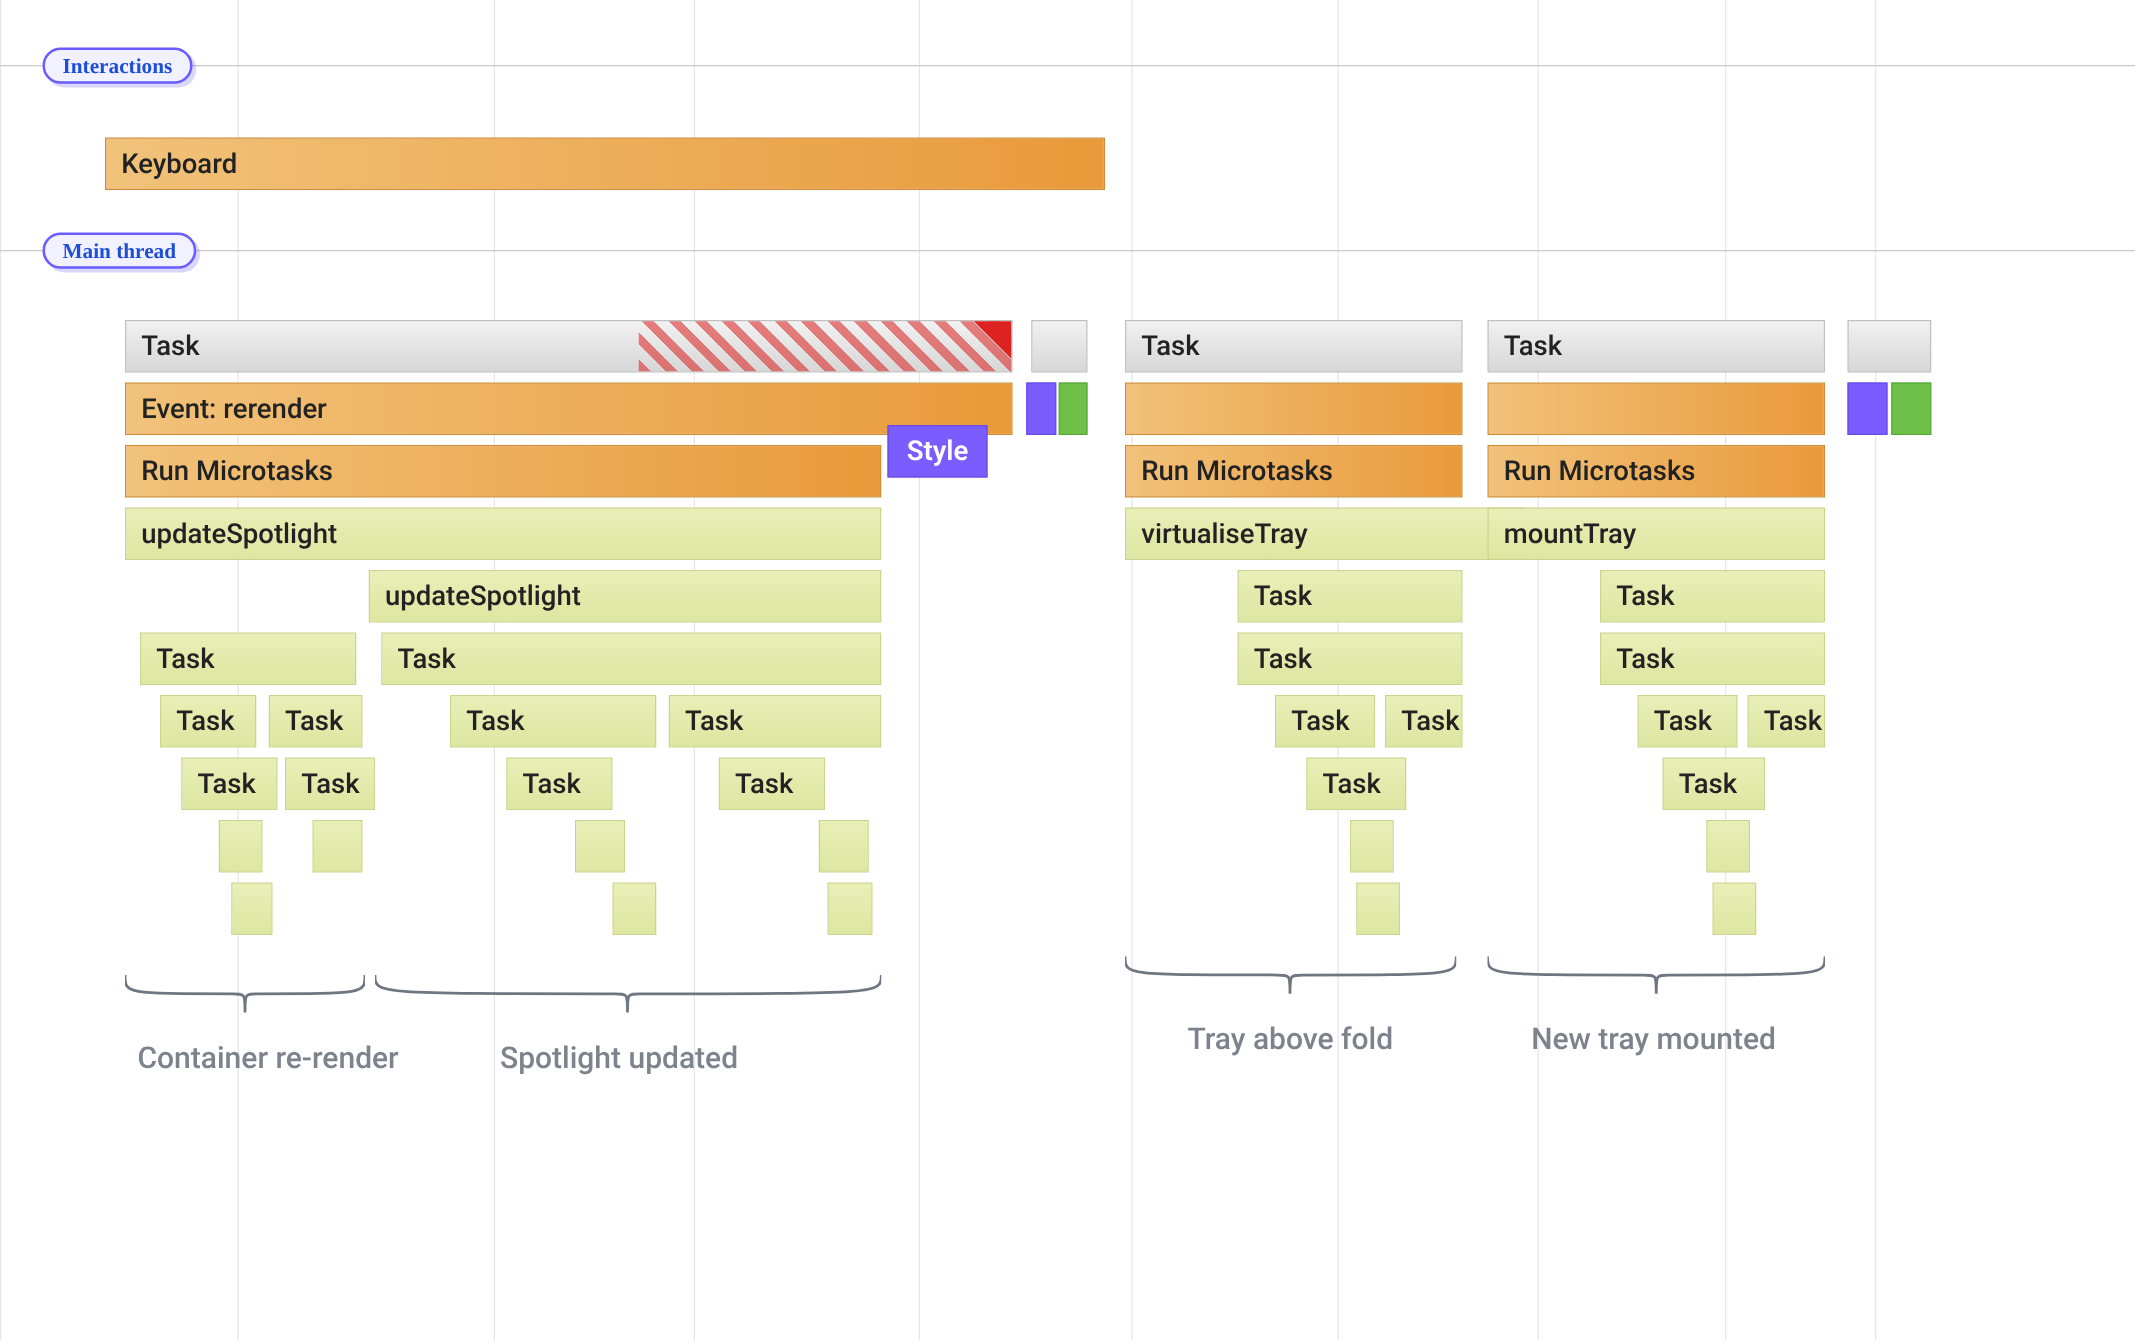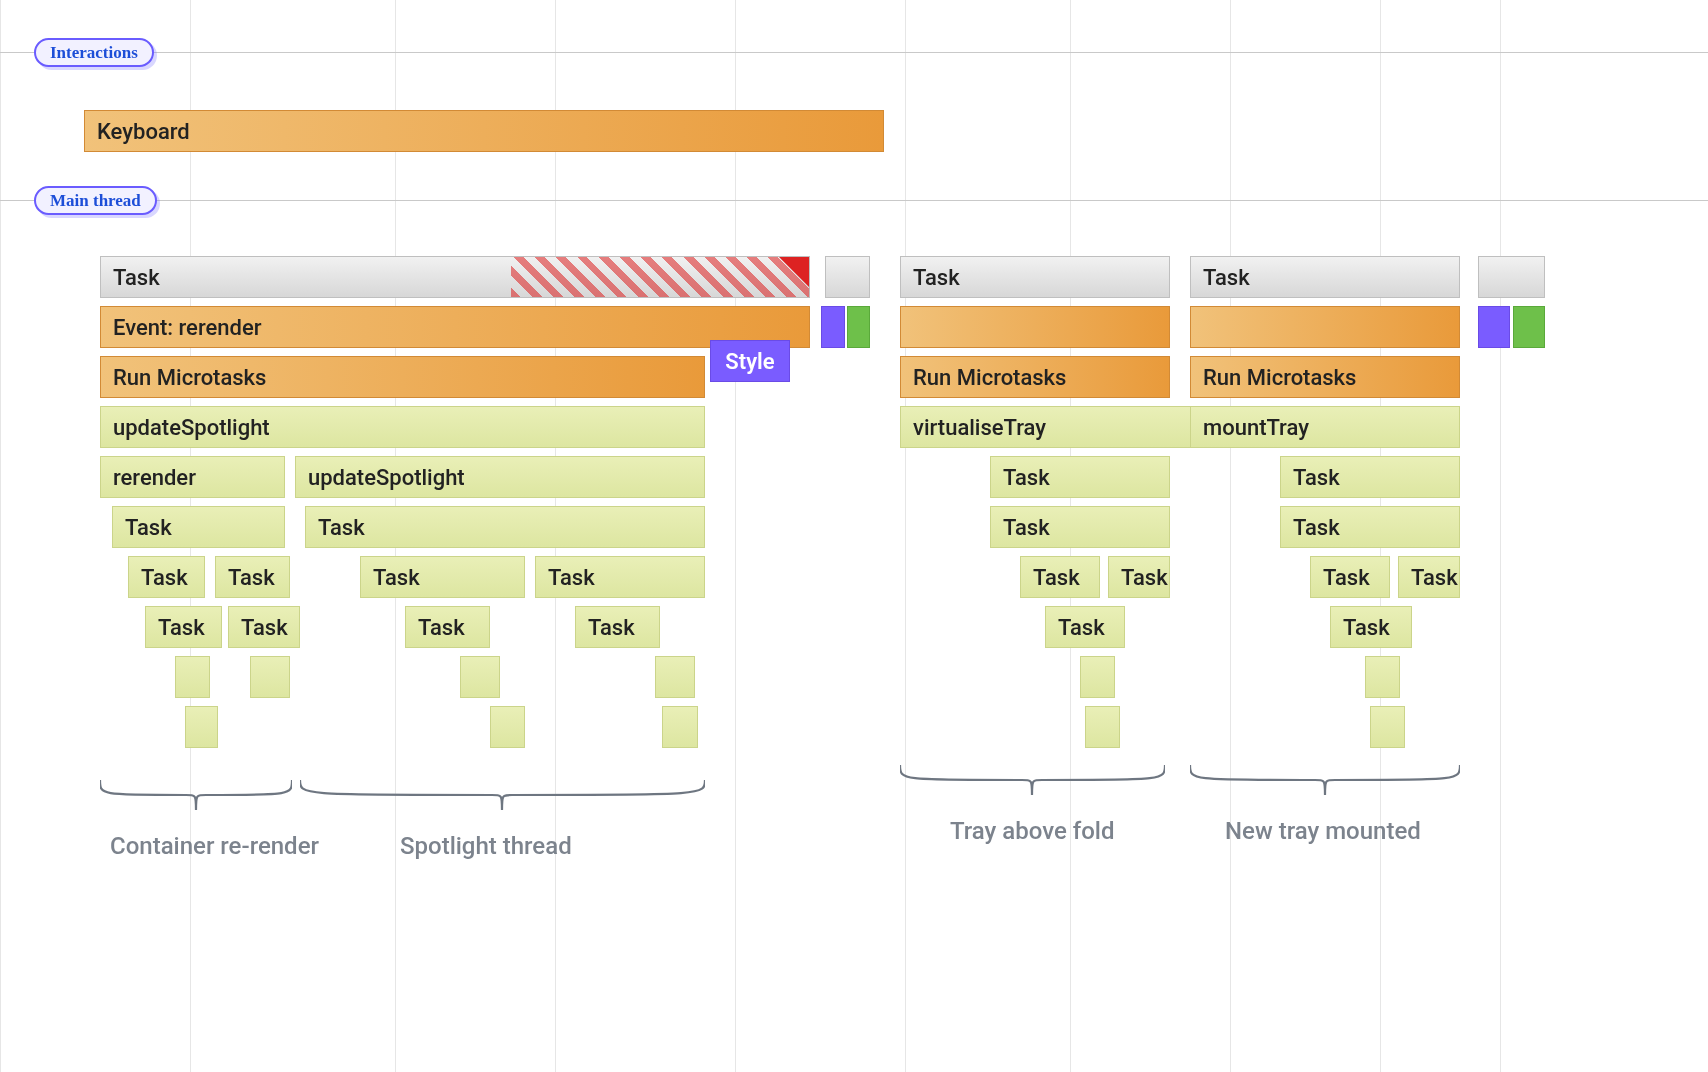--- a/index.html
+++ b/index.html
@@ -92,21 +92,20 @@
 
   <div class="bar orange" style="top:306px; left:100px; width:710px">Event: rerender</div>
   <div class="bar purple no-label" style="top:306px; left:821px; width:24px"></div>
   <div class="bar green no-label" style="top:306px; left:847px; width:23px"></div>
 
   <div class="bar orange" style="top:356px; left:100px; width:605px">Run Microtasks</div>
   <div class="bar purple" style="top:340px; left:710px; width:80px">Style</div>
 
   <div class="bar olive" style="top:406px; left:100px; width:605px">updateSpotlight</div>
 
-  <div class="bar olive" style="top:456px; left:100px; width:185px">rerender</div>
   <div class="bar olive" style="top:456px; left:295px; width:410px">updateSpotlight</div>
 
   <div class="bar olive" style="top:506px; left:112px; width:173px">Task</div>
   <div class="bar olive" style="top:506px; left:305px; width:400px">Task</div>
 
   <div class="bar olive" style="top:556px; left:128px; width:77px">Task</div>
   <div class="bar olive" style="top:556px; left:215px; width:75px">Task</div>
   <div class="bar olive" style="top:556px; left:360px; width:165px">Task</div>
   <div class="bar olive" style="top:556px; left:535px; width:170px">Task</div>
 
@@ -160,17 +159,17 @@
     <path d="M0 0 C0 15 0 15 192 15 C202 15 202 15 202 30 C202 15 202 15 212 15 C405 15 405 15 405 0"></path>
   </svg>
   <svg class="brace" style="top:765px; left:900px" width="265" height="40">
     <path d="M0 0 C0 15 0 15 122 15 C132 15 132 15 132 30 C132 15 132 15 142 15 C265 15 265 15 265 0"></path>
   </svg>
   <svg class="brace" style="top:765px; left:1190px" width="270" height="40">
     <path d="M0 0 C0 15 0 15 125 15 C135 15 135 15 135 30 C135 15 135 15 145 15 C270 15 270 15 270 0"></path>
   </svg>
 
   <div class="anno" style="top:832px; left:110px">Container re-render</div>
-  <div class="anno" style="top:832px; left:400px">Spotlight thread</div>
+  <div class="anno" style="top:832px; left:400px">Spotlight updated</div>
   <div class="anno" style="top:817px; left:950px">Tray above fold</div>
   <div class="anno" style="top:817px; left:1225px">New tray mounted</div>
 
 </div>
 
 </body></html>

